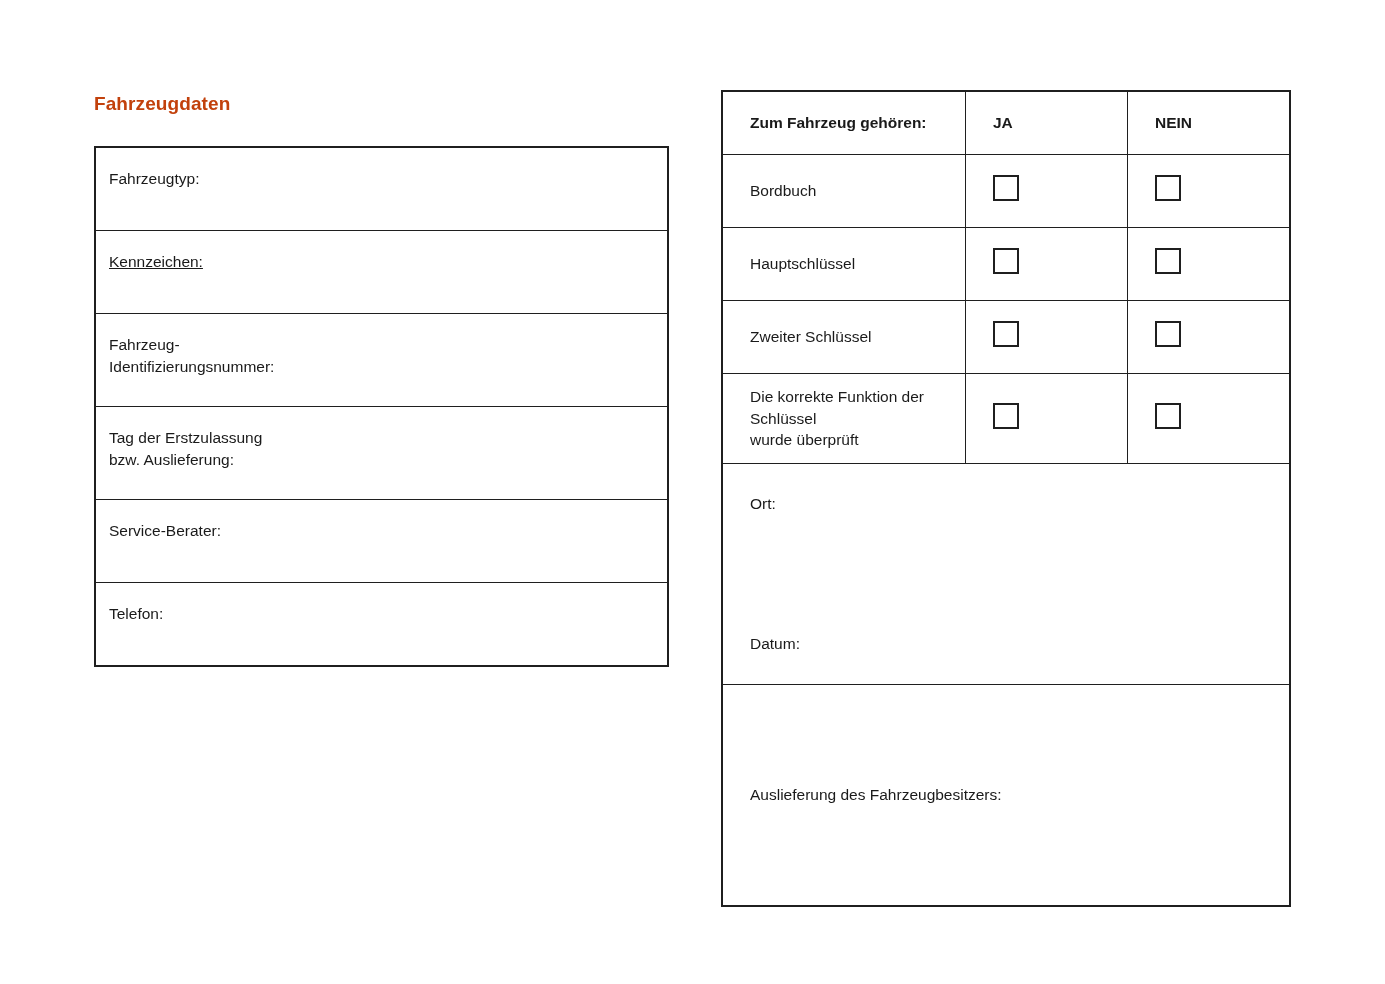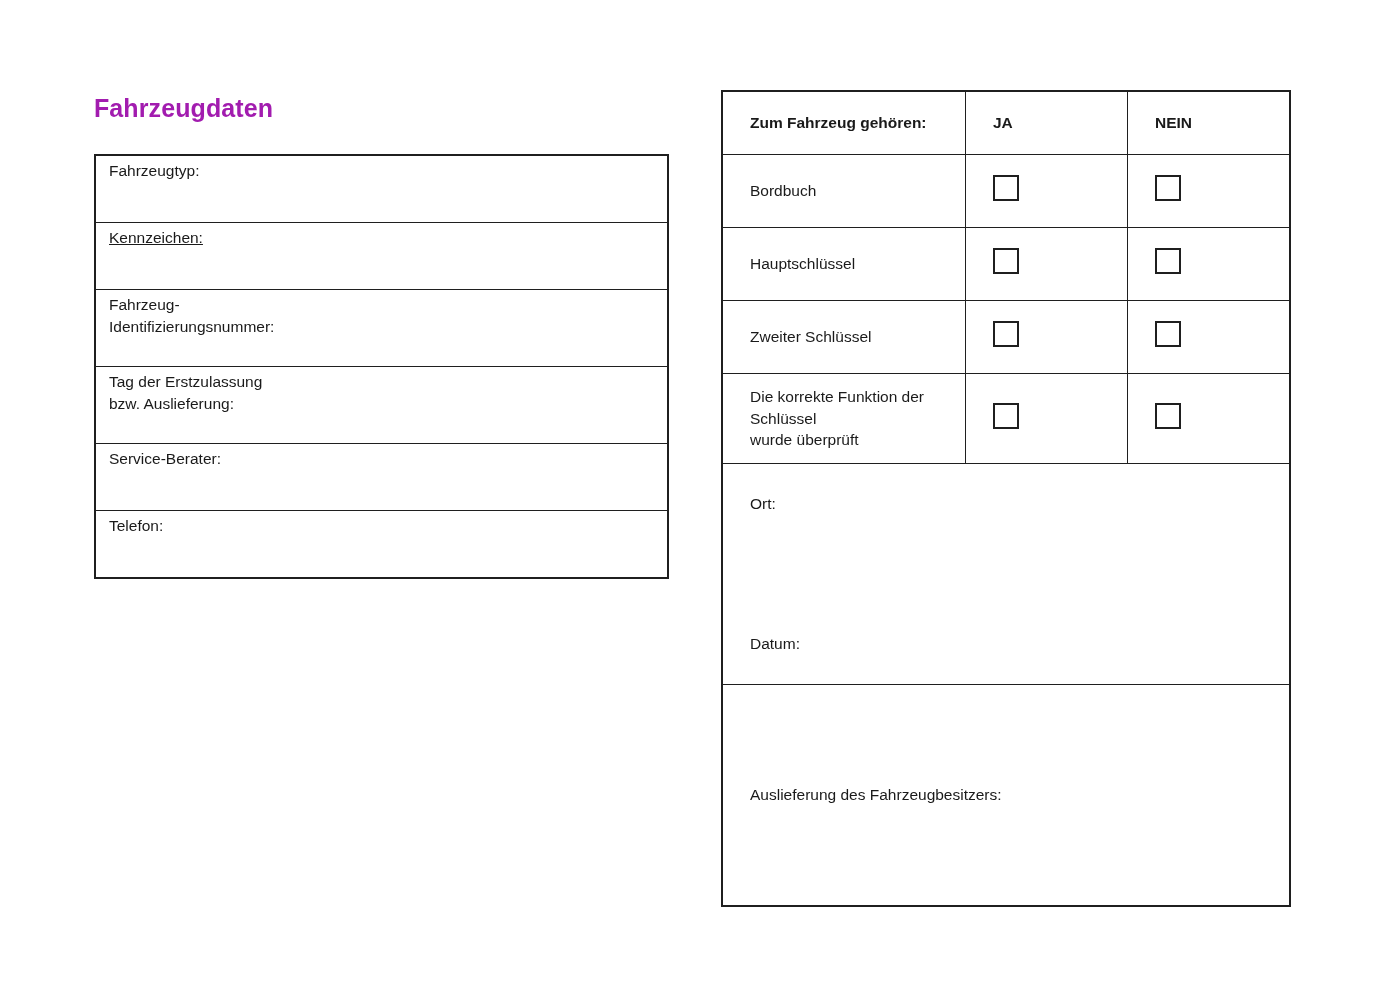--- a/index.html
+++ b/index.html
@@ -29,40 +29,40 @@
     width: 575px;
   }
   .col-right {
     position: absolute;
     left: 721px;
     top: 90px;
     width: 570px;
   }
   h2.section-title {
     margin: 0 0 28px 0;
-    font-size: 25px;
+    font-size: 19px;
     font-weight: bold;
-    color: #a21caf;
+    color: #c2410c;
     letter-spacing: 0.1px;
     line-height: 1.45;
   }
   h2.section-title.right {
     width: 570px;
     margin-bottom: 22px;
   }
   table.box {
     border-collapse: collapse;
     border: 2px solid #1f1f1f;
     width: 100%;
     table-layout: fixed;
   }
   table.box td {
     border: 1px solid #1f1f1f;
     vertical-align: top;
-    padding: 4px 13px 10px 13px;
+    padding: 20px 13px 10px 13px;
     font-size: 15.5px;
     line-height: 1.42;
     font-weight: 400;
   }
   
   .r-h1 { height: 52px; }
   .r-h2 { height: 52px; text-decoration: underline; }
   .r-h3 { height: 62px; }
   .r-h4 { height: 62px; }
   .r-big { height: 268px; }

